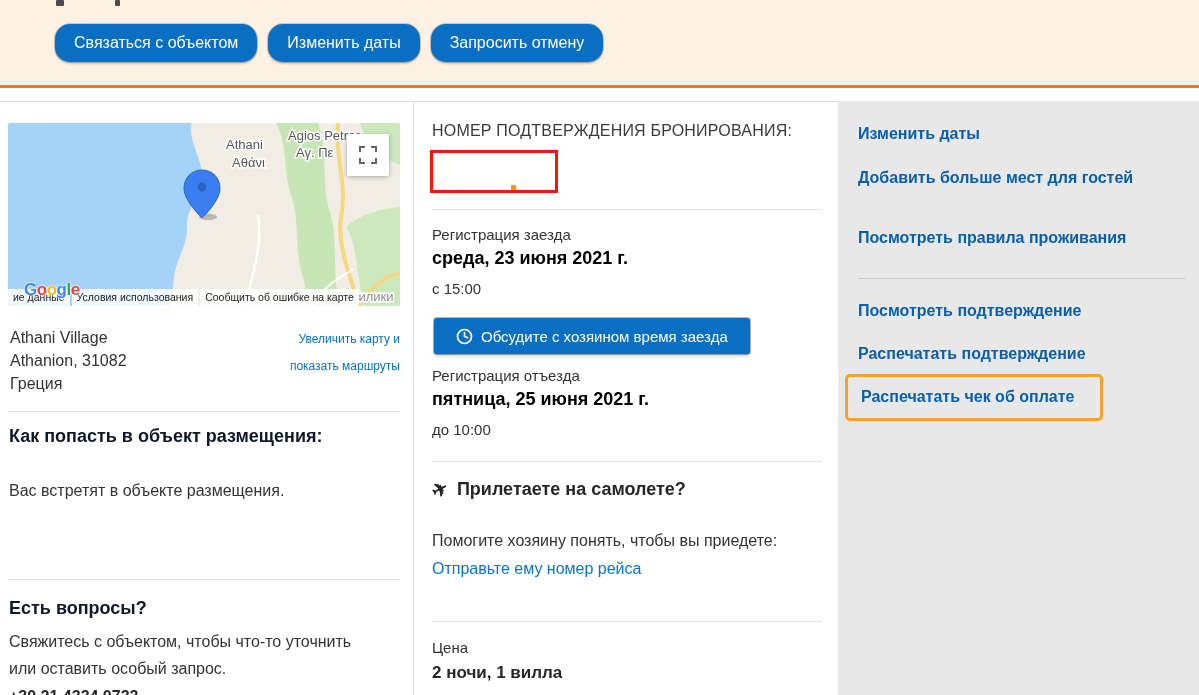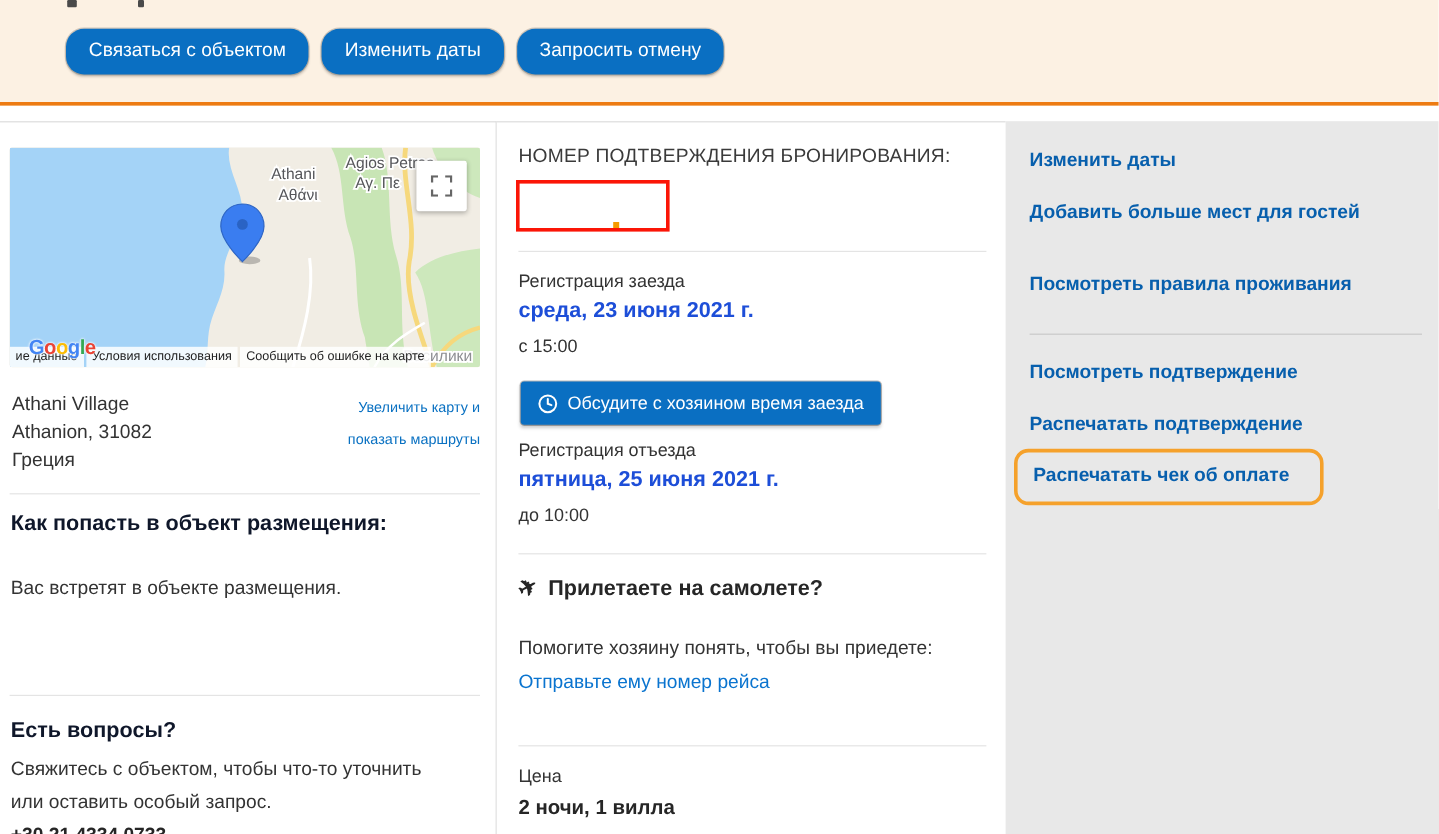--- a/index.html
+++ b/index.html
@@ -49,37 +49,37 @@
              padding:0 17px;background:#0a6fc2;color:#fff;font-size:15px;border-radius:3px;
              cursor:pointer;box-shadow:0 0 0 1px rgba(0,0,0,0.18),0 2px 2px rgba(0,0,0,0.18);}
   .phone{position:absolute;left:9px;top:586px;font-size:16px;font-weight:700;color:#262626;}
 
   
   .mid-inner{position:absolute;left:18px;top:0;width:390px;height:594px;}
   .conf-label{position:absolute;top:20px;font-size:16px;color:#3a3a3a;letter-spacing:0.2px;}
   .red-box{position:absolute;left:-2px;top:48px;width:122px;height:37px;border:3px solid #fb1507;}
   .red-box .dot{position:absolute;left:78px;top:32px;width:5px;height:5px;background:#f59b00;}
   .m-label{position:absolute;font-size:15px;color:#333;}
-  .m-date{position:absolute;font-size:18px;font-weight:700;color:#1d4ed8;}
+  .m-date{position:absolute;font-size:18px;font-weight:700;color:#000000;}
   .btn-clock{position:absolute;left:2px;top:216px;display:inline-flex;align-items:center;gap:8px;
-             height:36px;padding:0 14px;background:#0a6fc2;color:#fff;font-size:15px;
+             height:36px;padding:0 22px;background:#0a6fc2;color:#fff;font-size:15px;
              border-radius:3px;cursor:pointer;white-space:nowrap;
              box-shadow:0 0 0 1px rgba(0,0,0,0.28),0 2px 3px rgba(0,0,0,0.2);}
   .plane-h{position:absolute;top:376px;font-size:18px;font-weight:700;color:#262626;
            display:flex;align-items:center;gap:9px;}
   .plane-glyph{display:inline-block;transform:rotate(-28deg);font-size:19px;}
   .m-text{position:absolute;font-size:16px;color:#333;}
   .m-link{position:absolute;font-size:16px;color:#0a74cf;cursor:pointer;}
   .price-val{position:absolute;top:561px;font-size:17px;font-weight:700;color:#262626;}
 
   
   .side-link{position:absolute;left:20px;font-size:16px;font-weight:700;color:#075fad;cursor:pointer;}
   .side-divider{position:absolute;left:20px;right:14px;top:177px;height:1px;background:#c9c9c9;}
   .orange-box{position:absolute;left:7px;top:273px;width:252px;height:41px;
-              border:3px solid #f5a12b;border-radius:12px;}
+              border:3px solid #f5a12b;border-radius:5px;}
   .orange-box .side-link{position:absolute;left:13px;top:11px;}
 </style>
 </head>
 <body>
 
 <div id="screen">
 
   <div class="topbar">
     <div class="cut-mark" style="left:56px;width:8px;"></div>
     <div class="cut-mark" style="left:115px;width:5px;"></div>

